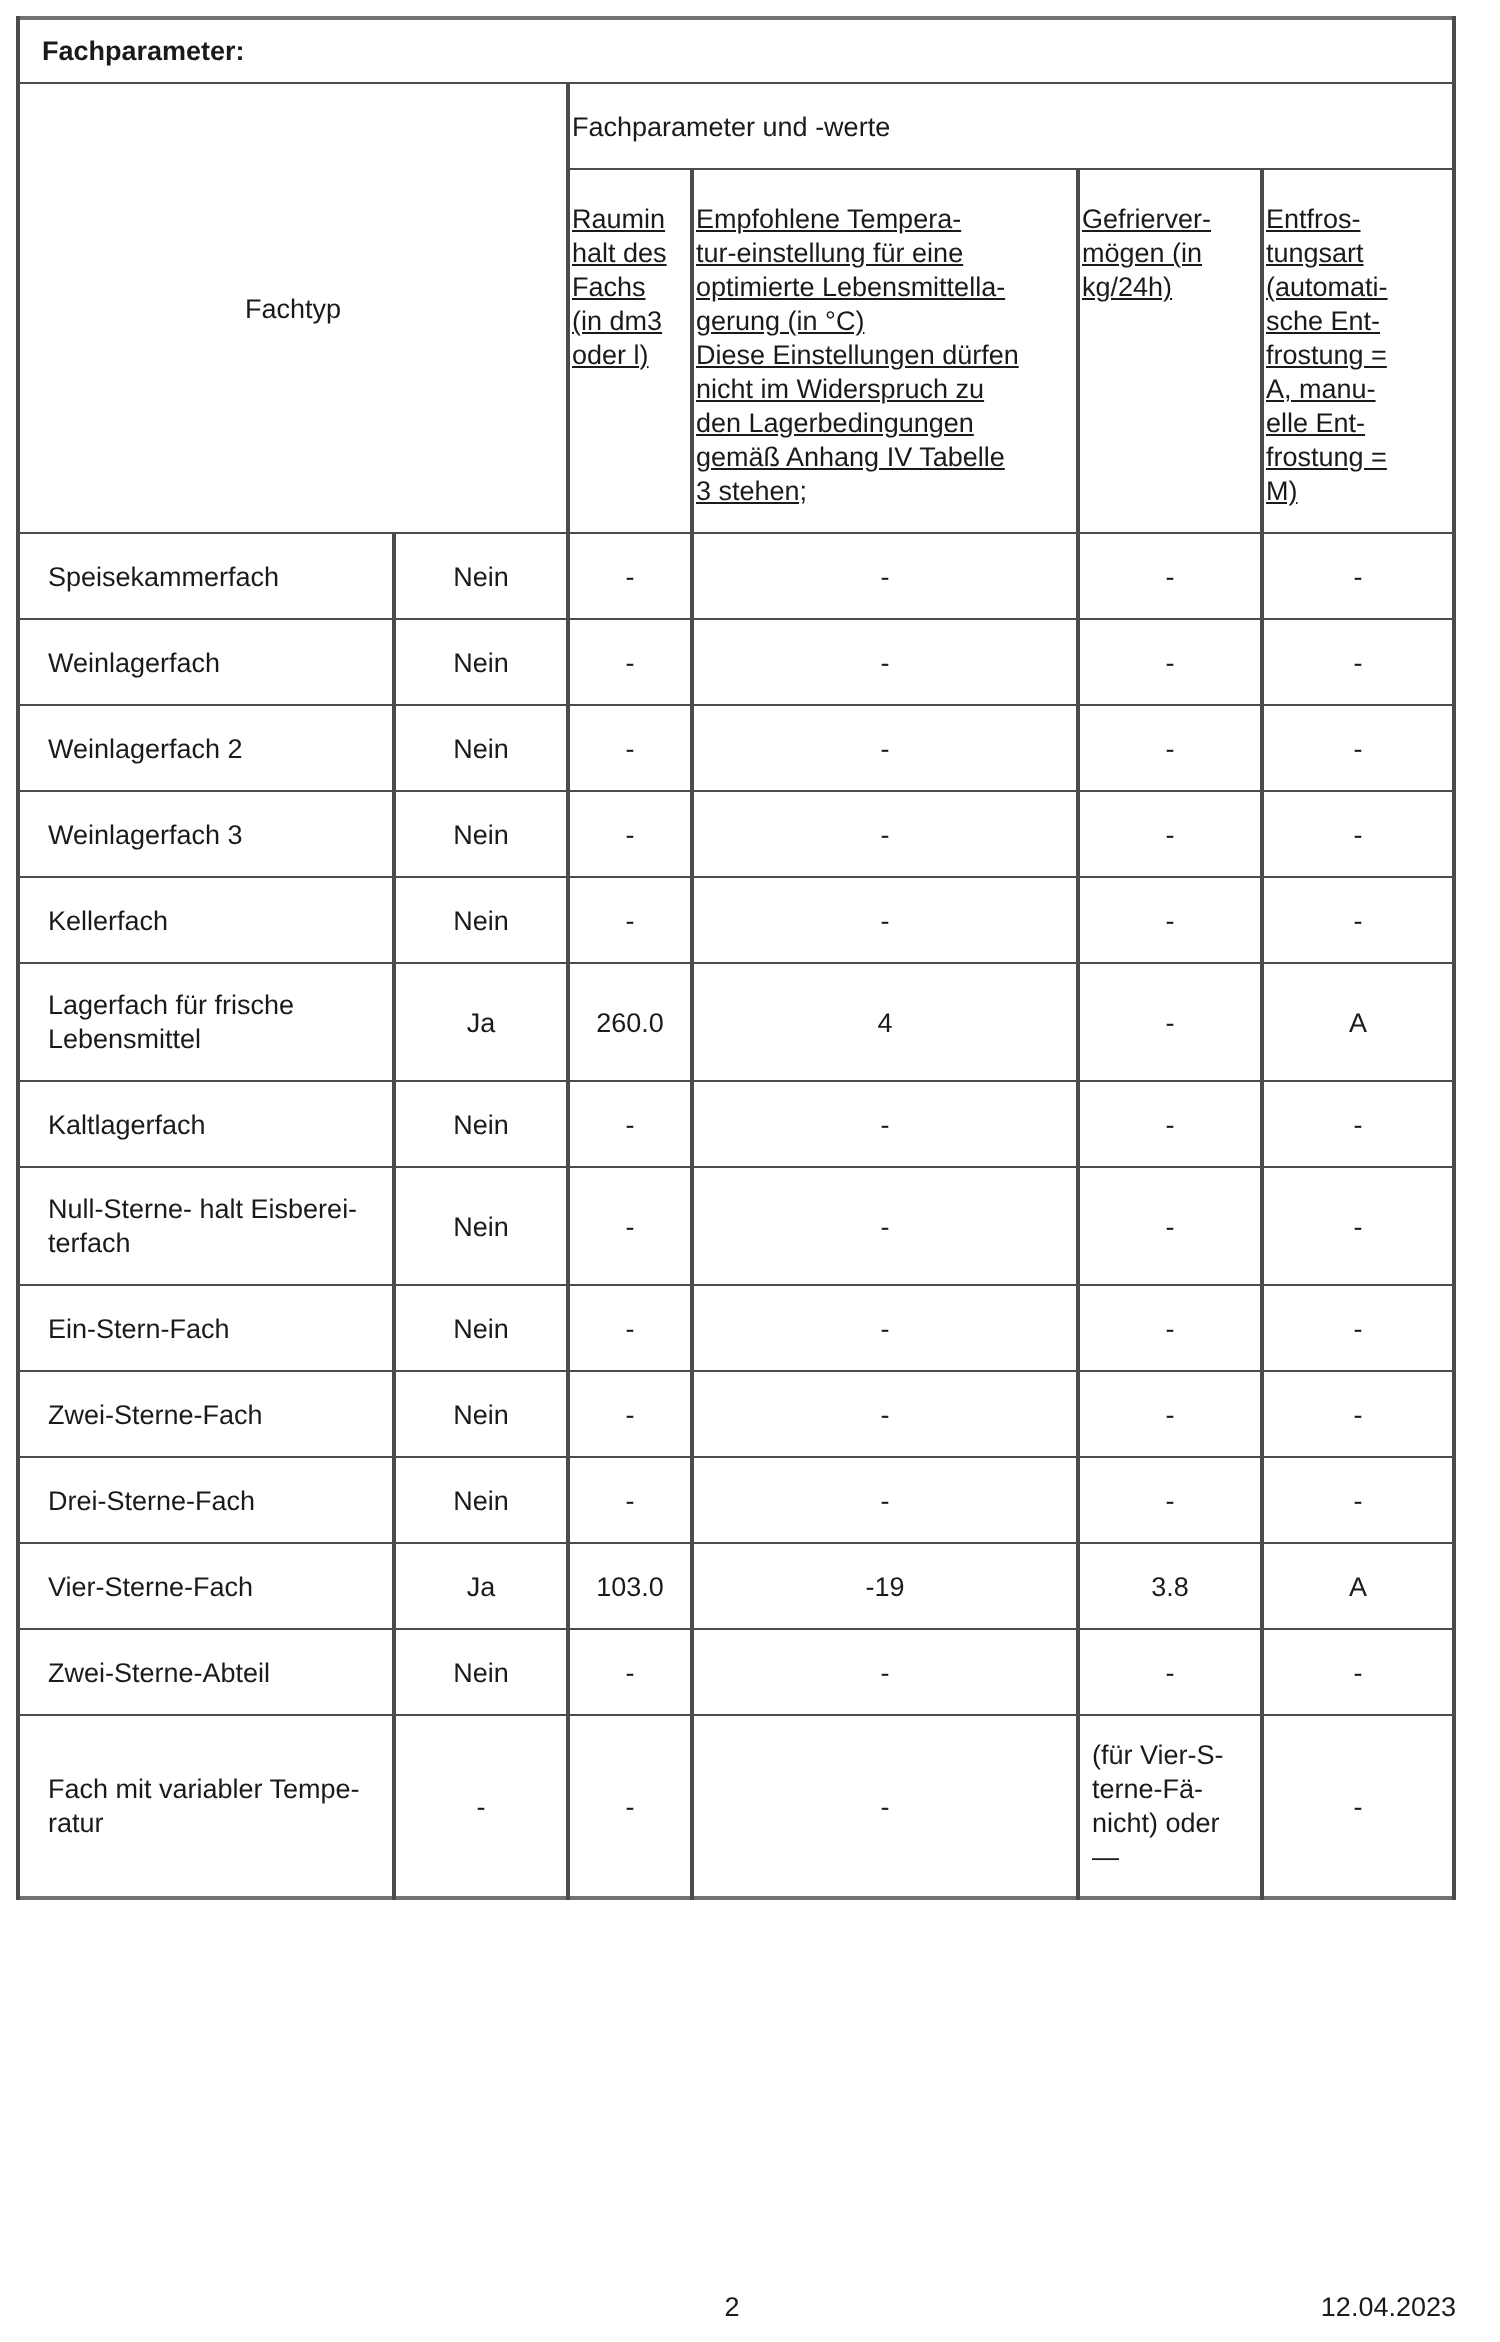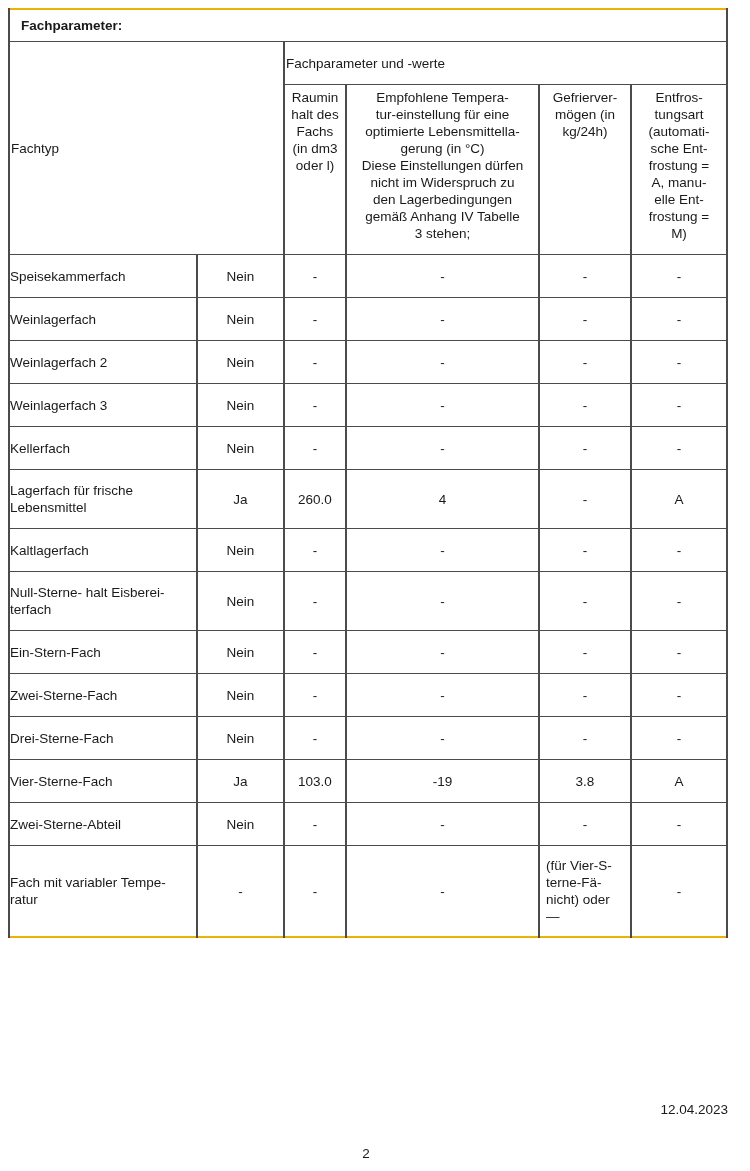--- a/index.html
+++ b/index.html
@@ -17,21 +17,21 @@
     height: 1171px;
     overflow: hidden;
   }
   table.fach-table {
     position: absolute;
     left: 8px;
     top: 8px;
     width: 720px;
     border-collapse: collapse;
     table-layout: fixed;
-    border: 2px solid #eab308;
+    border: 2px solid #737373;
   }
   table.fach-table td {
     border-top: 1px solid #4b4b4b;
     border-bottom: 1px solid #4b4b4b;
     border-left: 2px solid #4b4b4b;
     border-right: 2px solid #4b4b4b;
     font-size: 13.5px;
     line-height: 17px;
     white-space: pre-line;
     overflow: hidden;
@@ -39,36 +39,38 @@
   td.title-cell {
     height: 31px;
     font-weight: bold;
     font-size: 14px;
     text-align: left;
     vertical-align: middle;
     padding: 0 0 0 11px;
     white-space: normal;
   }
   td.fachtyp-cell {
+    text-align: center;
     vertical-align: middle;
   }
   td.group-cell {
     height: 40px;
     vertical-align: middle;
   }
   tr.cols-row td {
     height: 164px;
-    text-align: center;
+    text-align: left;
     vertical-align: top;
-    padding-top: 4px;
+    padding-top: 16px;
+    text-decoration: underline;
   }
   td.name-cell {
     text-align: left;
     vertical-align: middle;
-    padding: 2px 6px 2px 0;
+    padding: 2px 6px 2px 14px;
     margin-top: 16px;
   }
   td.val-cell {
     text-align: center;
     vertical-align: middle;
     padding: 2px 2px;
   }
   td.val-cell.left {
     text-align: left;
     vertical-align: middle;
@@ -81,21 +83,21 @@
     position: absolute;
     left: 336px;
     top: 1146px;
     width: 60px;
     text-align: center;
     font-size: 13.5px;
   }
   .footer-date {
     position: absolute;
     right: 22px;
-    top: 1102px;
+    top: 1146px;
     font-size: 13.5px;
   }
 </style>
 </head>
 <body>
 
 <div class="page">
 
   <table class="fach-table">
     <colgroup>

